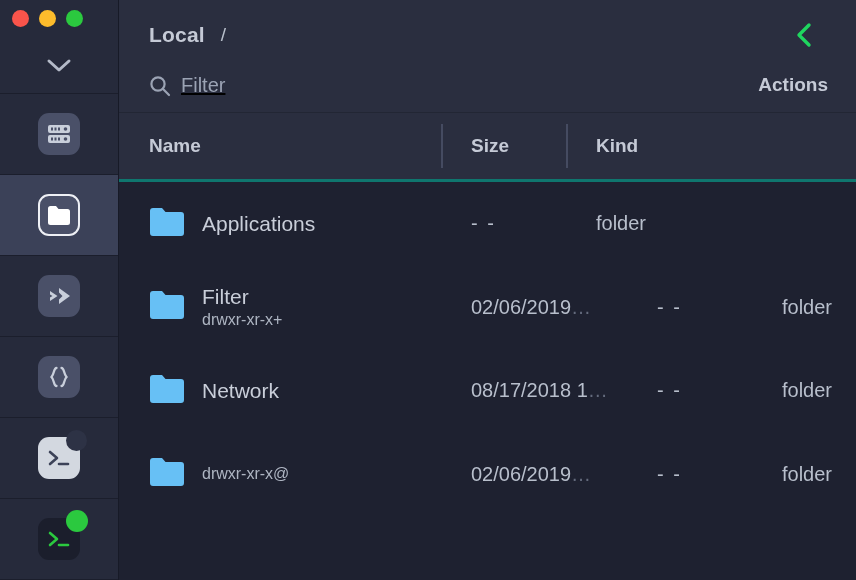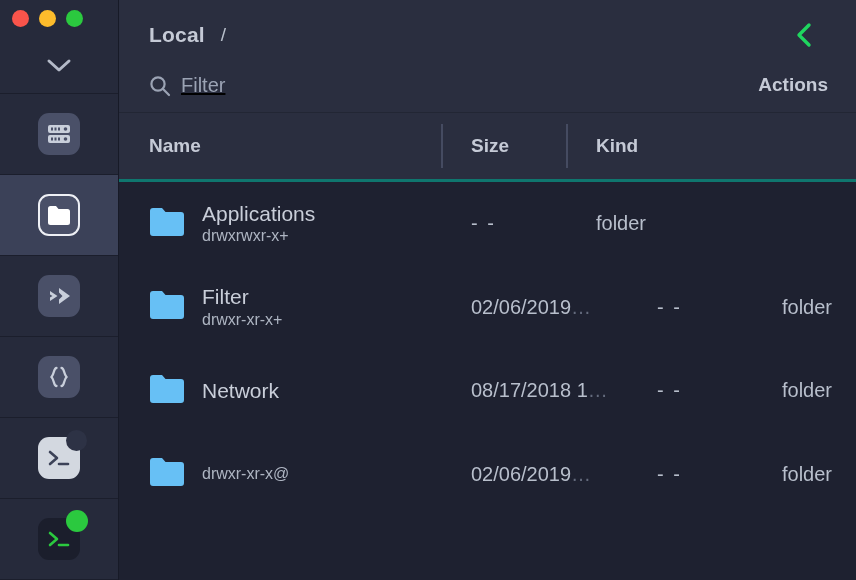--- a/index.html
+++ b/index.html
@@ -250,21 +250,20 @@
     <div class="list" id="file-list">
         <div class="row">
     <div class="cell name">
       <span class="folder-ico">
         <svg width="36" height="30" viewBox="0 0 36 30">
           <path d="M1 4 A3 3 0 0 1 4 1 H13 L16.5 5 H32 A3 3 0 0 1 35 8 V26 A3 3 0 0 1 32 29 H4 A3 3 0 0 1 1 26 Z" fill="#67c0f5"></path>
         </svg>
       </span>
       <span class="nametext">
         <span class="fname">Applications</span>
-        <span class="fperm">drwxrwxr-x+</span>
       </span>
     </div>
     <div class="cell size">
       <span class="fsize">- -</span>
     </div>
     <div class="cell kind">
       <span class="fkind">folder</span>
     </div>
         </div>
         <div class="row">

